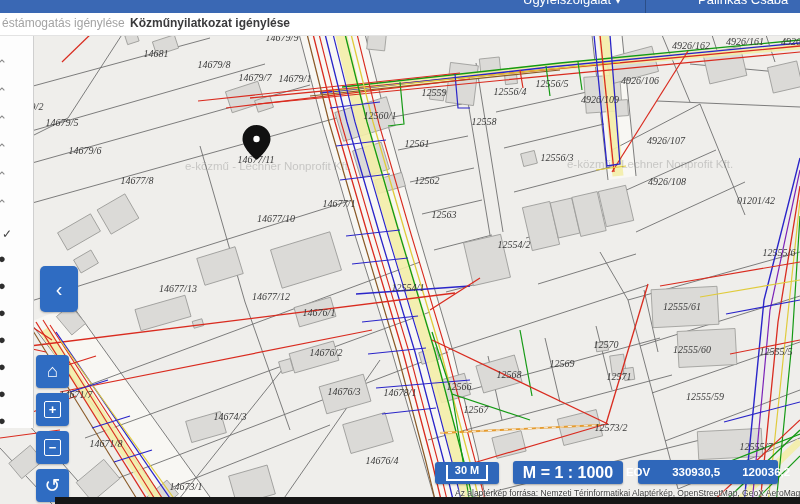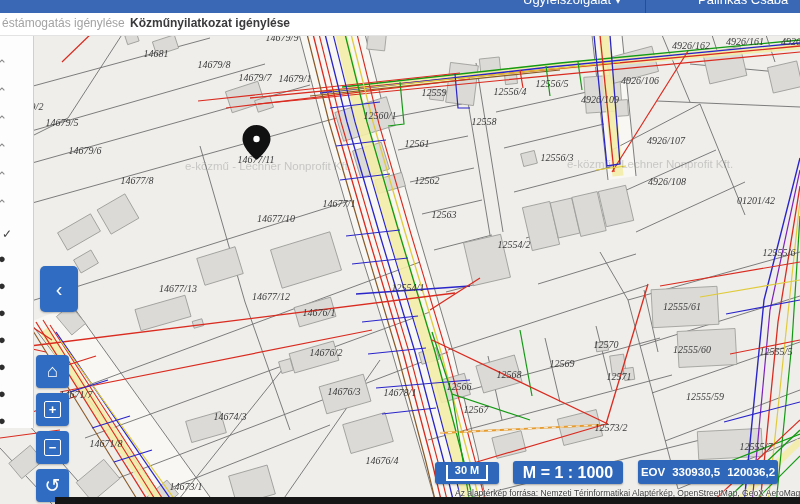--- a/index.html
+++ b/index.html
@@ -32,21 +32,21 @@
   #btn-home{top:355px;} #btn-zoomin{top:393px;} #btn-zoomout{top:431px;} #btn-undo{top:469px;font-size:19px;}
   .iconbox{width:15px;height:15px;border:1.6px solid #fff;border-radius:2px;display:flex;
            align-items:center;justify-content:center;font-size:13px;line-height:1;font-weight:bold;}
   
   .status-box{position:absolute;background:#2f67ba;border-radius:3px;color:#fff;z-index:24;
               display:flex;align-items:center;justify-content:center;box-shadow:0 1px 2px rgba(0,0,0,.3);}
   #scale-box{left:435px;top:462px;width:64px;height:22px;}
   #scale-box .bracket{border-left:2px solid #fff;border-right:2px solid #fff;border-bottom:2px solid #fff;
                       padding:0 7px 3px 7px;font-size:11px;font-weight:bold;line-height:11px;}
   #ratio-box{left:513px;top:461px;width:110px;height:23px;font-size:16px;font-weight:bold;}
-  #eov-box{left:638px;top:460px;width:140px;height:24px;font-size:11.5px;font-weight:bold;gap:7px;}
+  #eov-box{left:638px;top:460px;width:140px;height:24px;font-size:11.5px;font-weight:bold;gap:22px;}
   #attribution{position:absolute;left:455px;top:488px;font-size:8.5px;color:#3b3b3b;z-index:24;
                text-shadow:0 0 2px #fff,0 0 2px #fff;white-space:nowrap;}
   #bottom-strip{position:absolute;left:55px;top:497px;width:745px;height:7px;background:#161616;z-index:25;}
 </style>
 </head>
 <body>
 
 <svg id="mapsvg" width="800" height="504" viewBox="0 0 800 504">
   <rect x="0" y="30" width="800" height="474" fill="#efeeeb"></rect>
 

